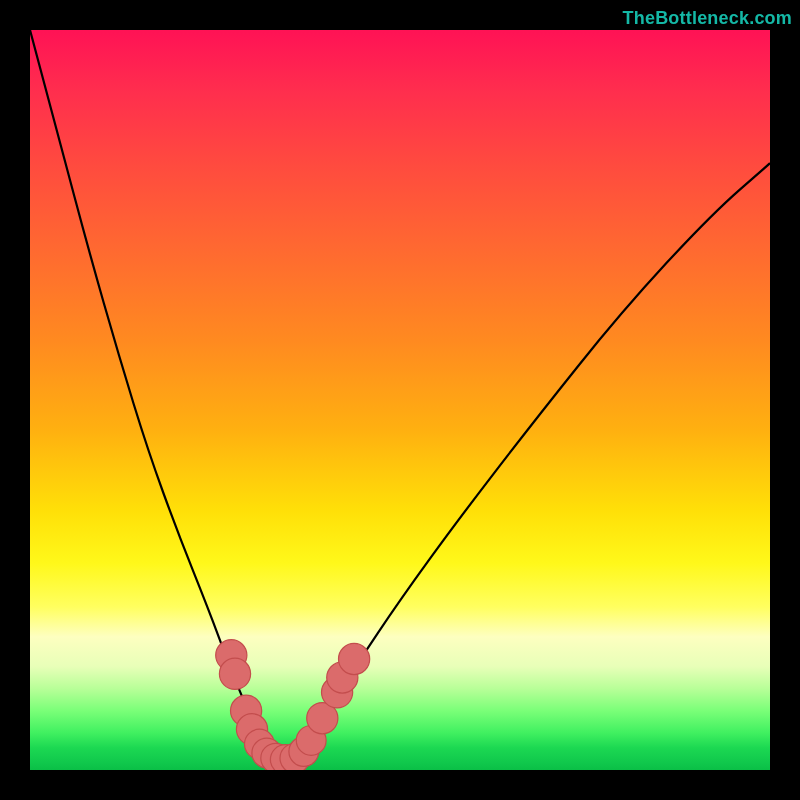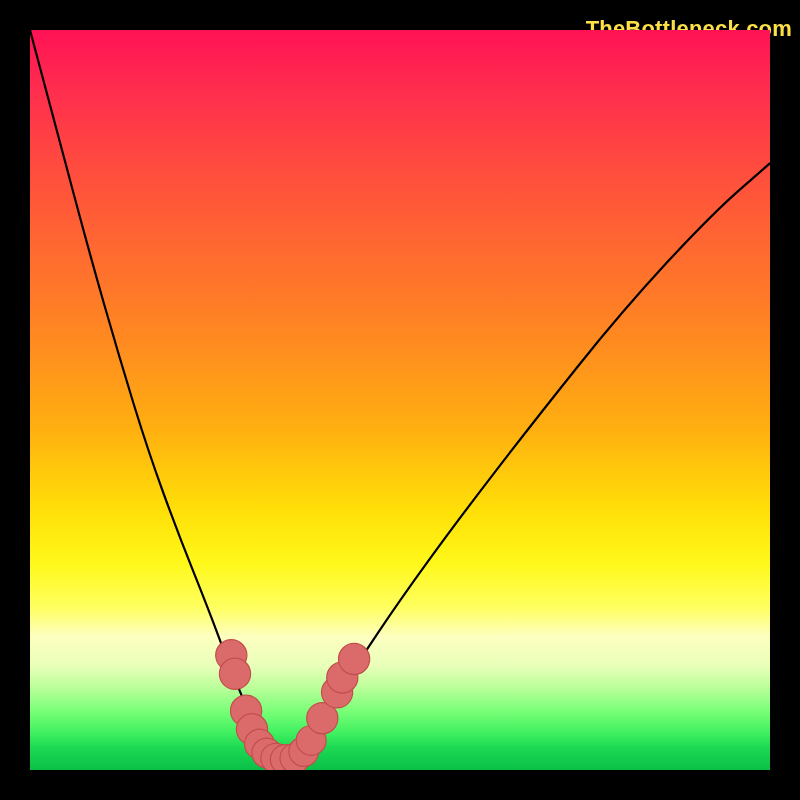--- a/index.html
+++ b/index.html
@@ -40,24 +40,24 @@
       #b8ff98 89%,
       #7aff78 92%,
       #40f060 95%,
       #1cd852 97%,
       #10c84c 99%,
       #0abf46 100%
     );
   }
   .watermark {
     position: absolute;
-    top: 16px;
+    top: 8px;
     right: 8px;
-    color: #fde047;
-    font-size: 22px;
+    color: #14b8a6;
+    font-size: 18px;
     font-weight: 600;
     letter-spacing: 0.2px;
     user-select: none;
   }
   svg.overlay {
     position: absolute;
     left: 0;
     top: 0;
     width: 740px;
     height: 740px;

